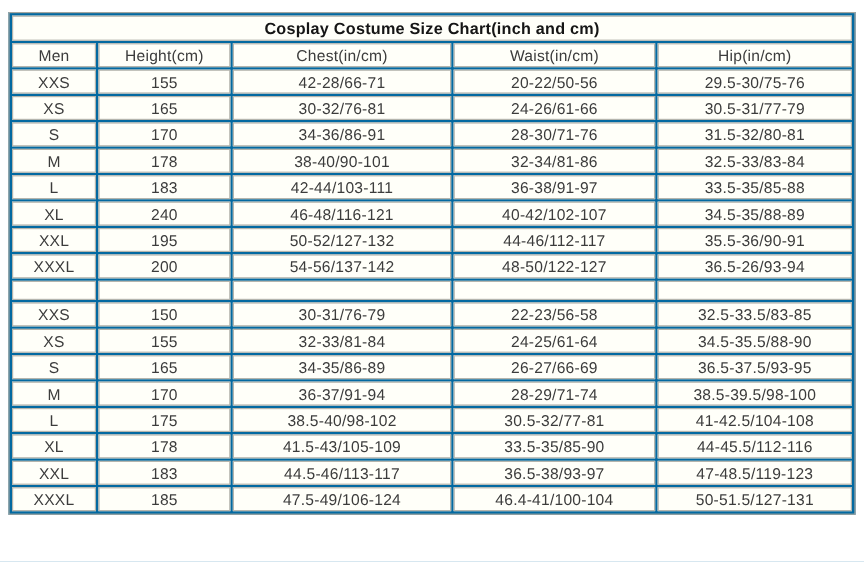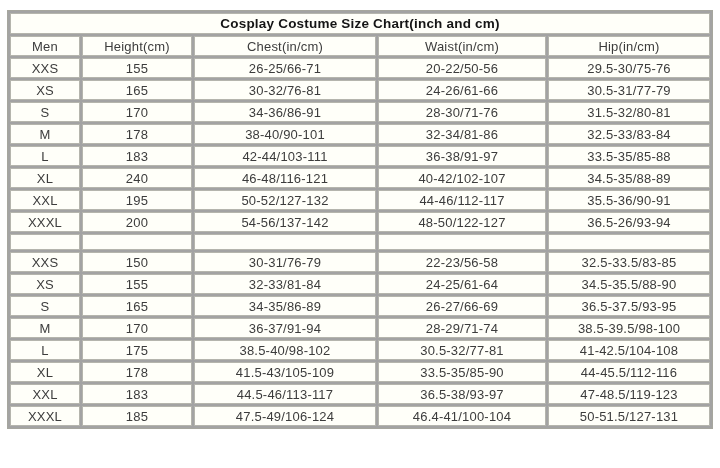--- a/index.html
+++ b/index.html
@@ -16,21 +16,21 @@
   }
   .chart-wrap {
     padding: 10px 7px 0 7px;
   }
   table.size-chart {
     width: 706px;
     table-layout: fixed;
     border-collapse: separate;
     border-spacing: 2px;
     border: 1px solid #a6a69e;
-    background: #a3a3a3;
+    background: #0369a1;
   }
   table.size-chart td {
     border: 1px solid #b5b5ad;
     background: #fffff9;
     text-align: center;
     vertical-align: middle;
     height: 18px;
     padding: 0 2px;
     font-size: 13px;
     color: #3c3c3c;
@@ -72,21 +72,21 @@
     <tr>
           <td>Men</td>
           <td>Height(cm)</td>
           <td>Chest(in/cm)</td>
           <td>Waist(in/cm)</td>
           <td>Hip(in/cm)</td>
         </tr>
         <tr>
           <td>XXS</td>
           <td>155</td>
-          <td>26-25/66-71</td>
+          <td>42-28/66-71</td>
           <td>20-22/50-56</td>
           <td>29.5-30/75-76</td>
         </tr>
         <tr>
           <td>XS</td>
           <td>165</td>
           <td>30-32/76-81</td>
           <td>24-26/61-66</td>
           <td>30.5-31/77-79</td>
         </tr>

